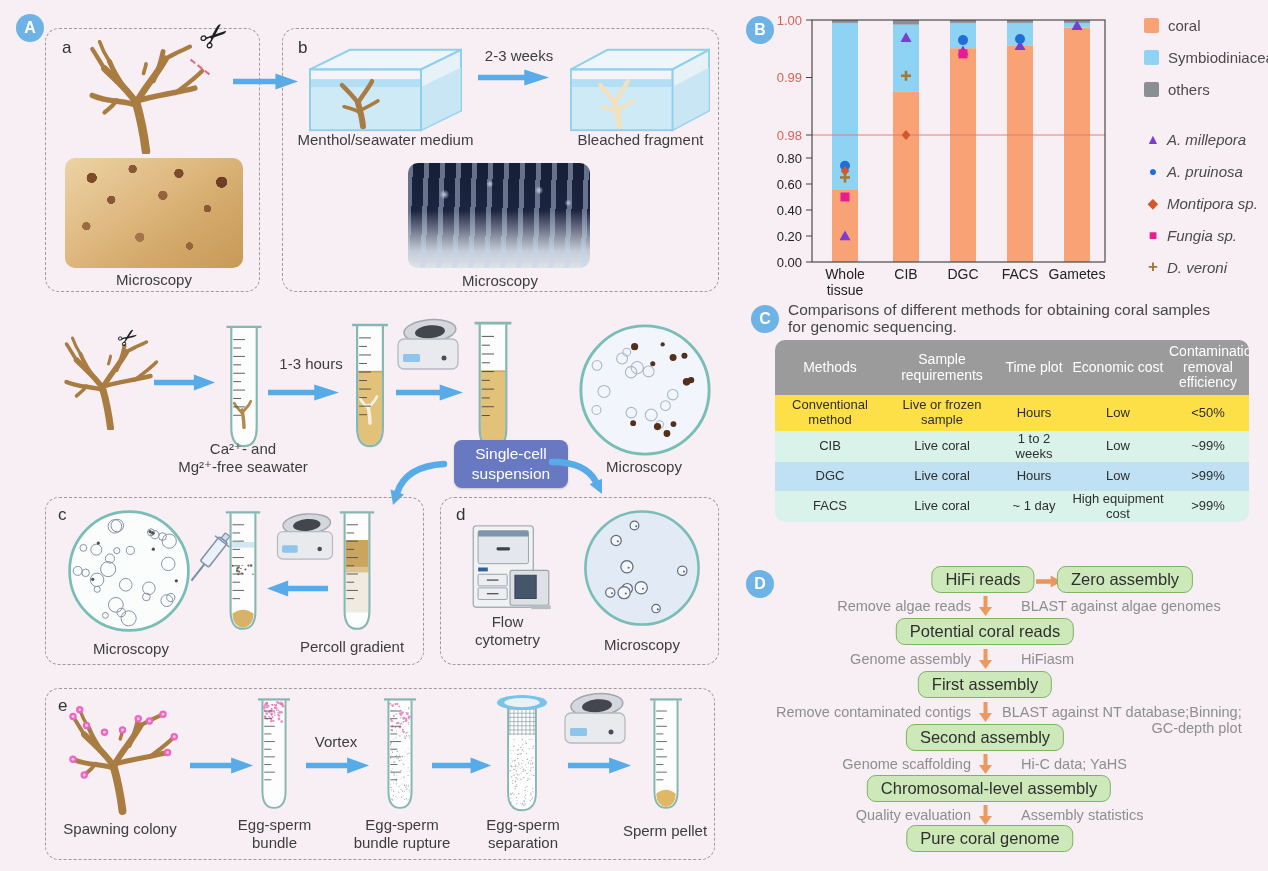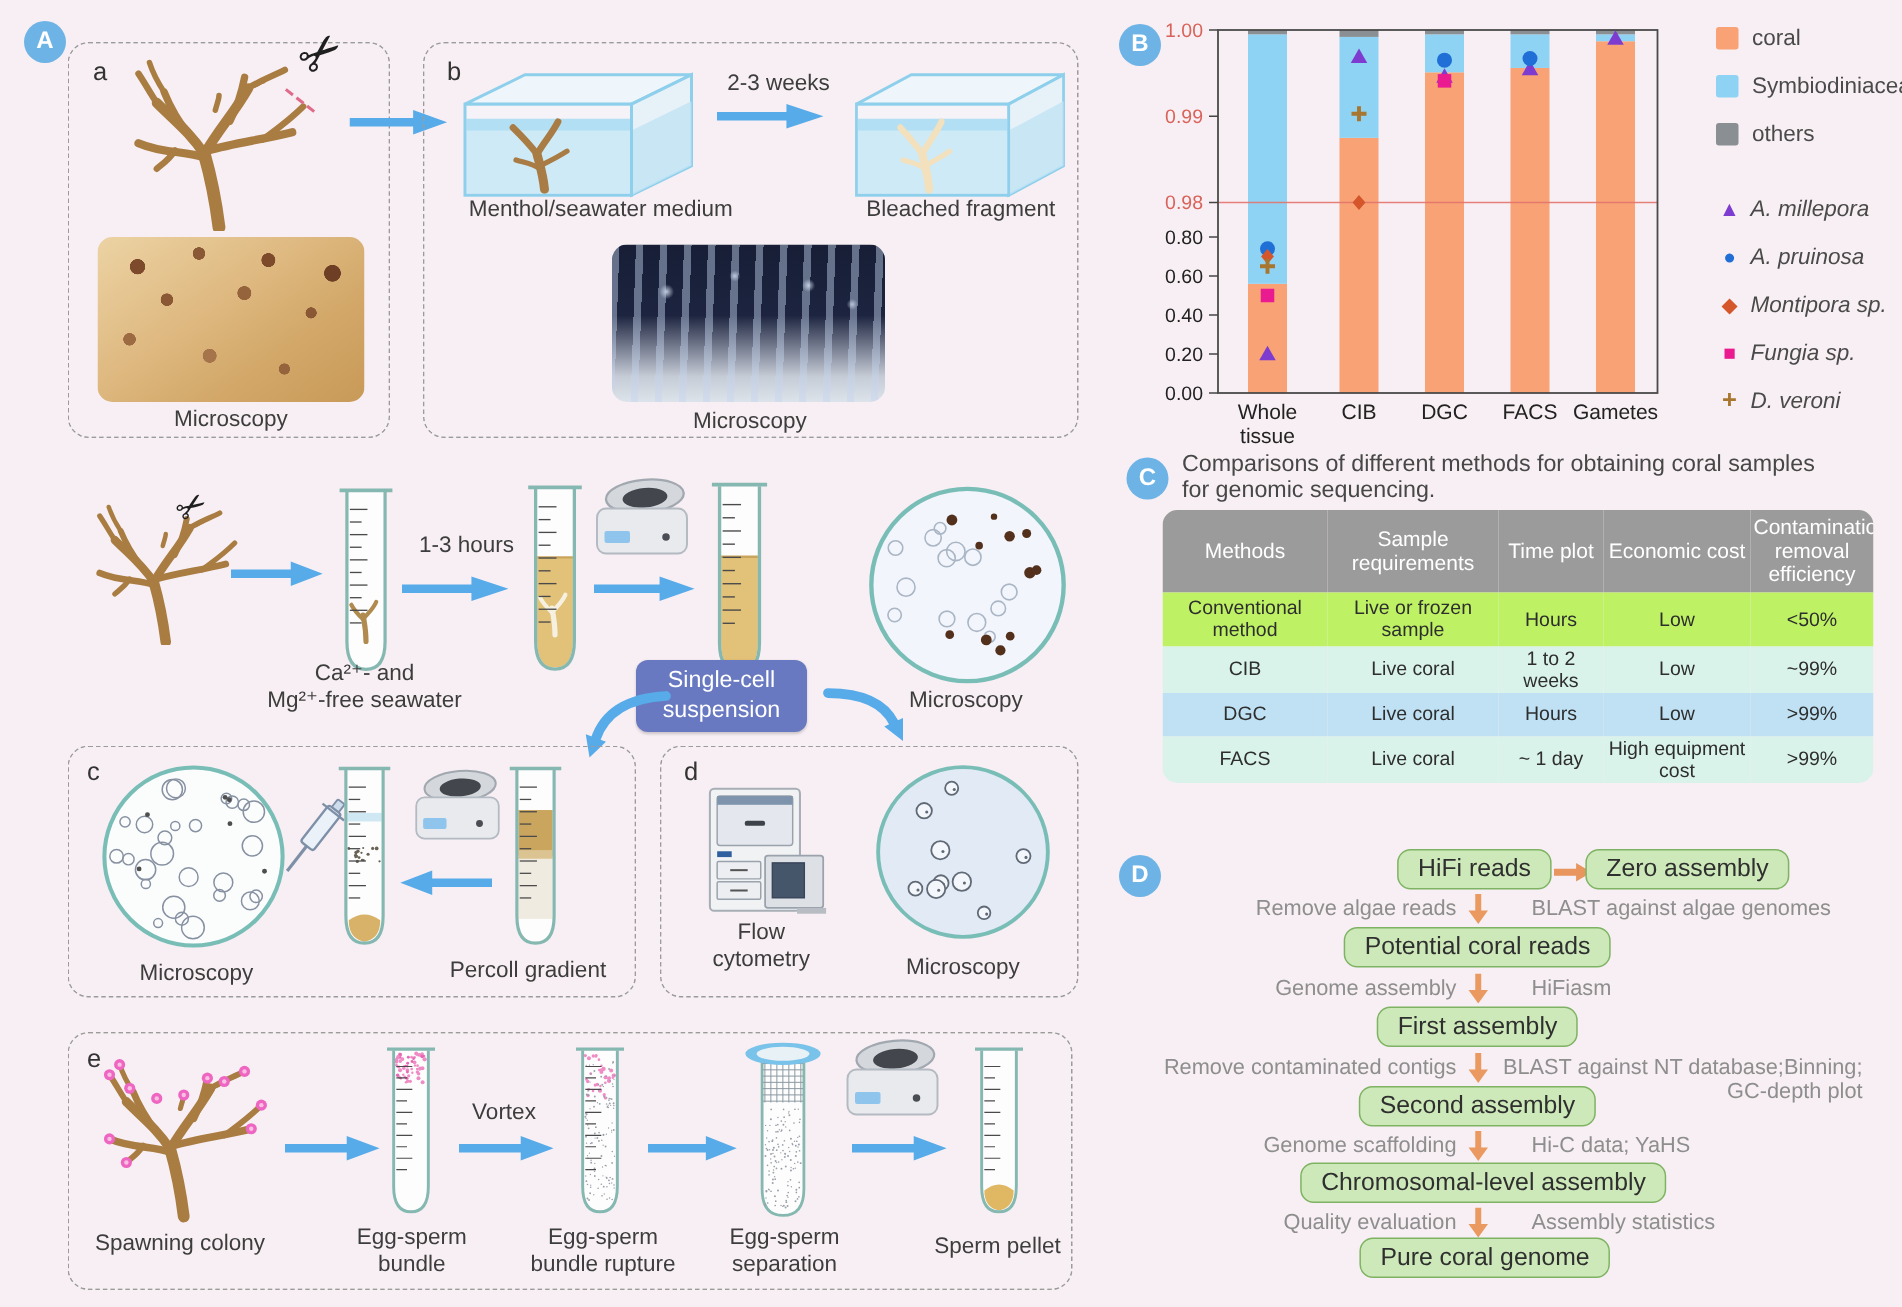--- a/index.html
+++ b/index.html
@@ -36,21 +36,21 @@
     radial-gradient(circle 6px at 88% 38%, rgba(215,228,246,.7), rgba(0,0,0,0) 62%),
     repeating-linear-gradient(92deg, rgba(196,212,238,.45) 0 5px, rgba(30,40,70,0) 5px 16px),
     linear-gradient(to top, #dde3ea 0%, rgba(221,227,234,.88) 16%, rgba(40,50,86,0) 55%),
     linear-gradient(#171e36,#232b4a);}
   
   .ctitle{position:absolute;font-size:15.5px;color:#474747;line-height:1.12;}
   .tablewrap{position:absolute;border-radius:10px;overflow:hidden;}
   table{border-collapse:collapse;width:474px;table-layout:fixed;}
   th{background:#9b9b9b;color:#fff;font-weight:400;font-size:14px;line-height:1.12;padding:4px 2px;height:36px;}
   td{font-size:13px;color:#2e2e2e;text-align:center;line-height:1.12;padding:1px 3px;}
-  tr.rblue{background:#bef264;} tr.rmint{background:#d9f3ea;} tr.rblue2{background:#bfe1f3;}
+  tr.rblue{background:#fde047;} tr.rmint{background:#d9f3ea;} tr.rblue2{background:#bfe1f3;}
   tr.h36 td{height:34px;} tr.h29 td{height:27px;} tr.h31 td{height:29px;} tr.h37 td{height:35px;}
   
   .node{position:absolute;transform:translateX(-50%);background:#cde9b9;border:1.7px solid #7fb364;
         border-radius:9px;font-size:16.5px;color:#2f2f2f;padding:1px 13px;white-space:nowrap;
         height:23px;line-height:23px;font-weight:500;}
   .stepL{position:absolute;transform:translateX(-100%);font-size:14.5px;color:#8e8e8e;white-space:nowrap;}
   .stepR{position:absolute;font-size:14.5px;color:#8e8e8e;white-space:nowrap;text-align:right;}
   .stepR.single{text-align:left;margin-left:19px;}
   
   .legend{position:absolute;left:1112px;top:14px;margin-left:32px;}
@@ -116,21 +116,21 @@
   <g fill="none" stroke="#a87c44" stroke-linecap="round">
    <path d="M65,88 C64,78 62,72 60,64" stroke-width="6"></path>
    <path d="M60,64 C54,56 50,52 44,46" stroke-width="4.5"></path>
    <path d="M60,64 C66,54 70,50 74,42" stroke-width="4.5"></path>
    <path d="M62,74 C56,70 52,70 46,68" stroke-width="3.5"></path>
    <path d="M62,72 C70,68 74,66 80,62" stroke-width="3.5"></path>
   </g>
   <rect x="12" y="30" width="111" height="62" fill="none" stroke="#8ecfec" stroke-width="2"></rect>
     </svg>
   </span>
-<div class="cap" style="left:298px;top:131px;width:205px;">Menthol/seawater medium</div>
+<div class="cap" style="left:283px;top:131px;width:205px;">Menthol/seawater medium</div>
 <div class="cap" style="left:478px;top:47px;width:82px;">2-3 weeks</div>
 <span class="decor" style="left:478px;top:67px;width:72px;height:21px;">
     <svg viewBox="0 0 70 22" preserveAspectRatio="none">
       <path d="M0,8 H45 V2.5 L69,11 L45,19.5 V14 H0 Z" fill="#57abe9"></path>
     </svg>
   </span>
 <span class="decor" style="left:560px;top:40px;width:160px;height:98px;">
     <svg viewBox="0 0 175 100" preserveAspectRatio="none">
   <polygon points="12,30 52,10 163,10 123,30" fill="#ecf7fc" fill-opacity="0.8" stroke="#8ecfec" stroke-width="2"></polygon>
   <polygon points="123,30 163,10 163,72 123,92" fill="#dff1fa" fill-opacity="0.65" stroke="#8ecfec" stroke-width="2"></polygon>
@@ -262,21 +262,21 @@
       <line x1="11" y1="35.2" x2="23" y2="35.2" stroke="#4a4a4a" stroke-width="0.9"></line>
       <line x1="11" y1="43.8" x2="19" y2="43.8" stroke="#4a4a4a" stroke-width="0.9"></line>
       <line x1="11" y1="52.4" x2="23" y2="52.4" stroke="#4a4a4a" stroke-width="0.9"></line>
       <line x1="11" y1="61" x2="19" y2="61" stroke="#4a4a4a" stroke-width="0.9"></line>
       <line x1="11" y1="69.6" x2="23" y2="69.6" stroke="#4a4a4a" stroke-width="0.9"></line>
       <line x1="11" y1="78.19999999999999" x2="19" y2="78.19999999999999" stroke="#4a4a4a" stroke-width="0.9"></line>
       <line x1="11" y1="86.8" x2="23" y2="86.8" stroke="#4a4a4a" stroke-width="0.9"></line>
       <line x1="11" y1="95.39999999999999" x2="19" y2="95.39999999999999" stroke="#4a4a4a" stroke-width="0.9"></line>
     </svg>
   </span>
-<div class="scbadge" style="left:424px;top:440px;width:114px;height:44px;">
+<div class="scbadge" style="left:454px;top:440px;width:114px;height:44px;">
   <span>Single-cell</span><br>
   <span>suspension</span>
 </div>
 <span class="decor" style="left:577px;top:322px;width:136px;height:136px;">
     <svg viewBox="0 0 140 140" preserveAspectRatio="xMidYMid meet">
    <circle cx="70" cy="70" r="66" fill="#f2f5fb" stroke="#79bdb7" stroke-width="3"></circle>
       <circle cx="46.4" cy="37.6" r="5.6" fill="none" stroke="#aab6c6" stroke-width="1.1"></circle>
       <circle cx="73.7" cy="50.9" r="5.6" fill="none" stroke="#aab6c6" stroke-width="1.1"></circle>
       <circle cx="98.6" cy="74.8" r="5.4" fill="none" stroke="#aab6c6" stroke-width="1.1"></circle>
       <circle cx="85.2" cy="105.5" r="3.8" fill="none" stroke="#aab6c6" stroke-width="1.1"></circle>

